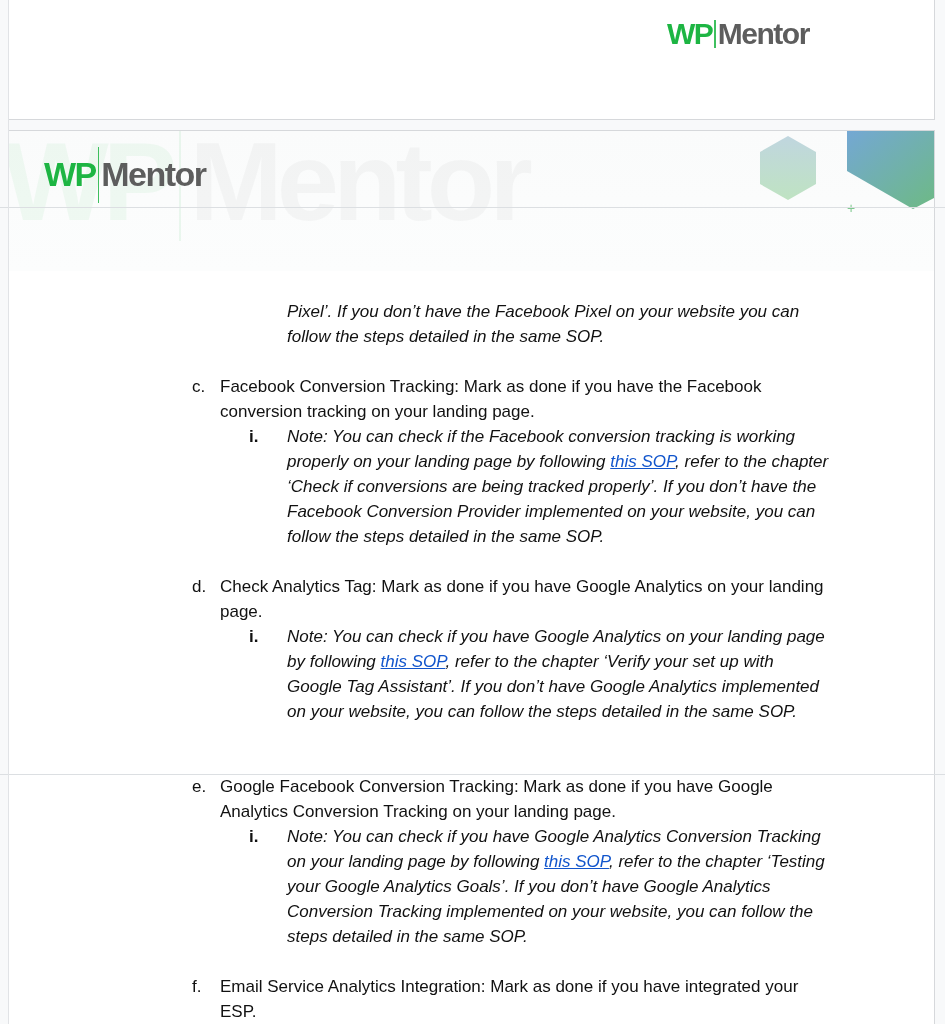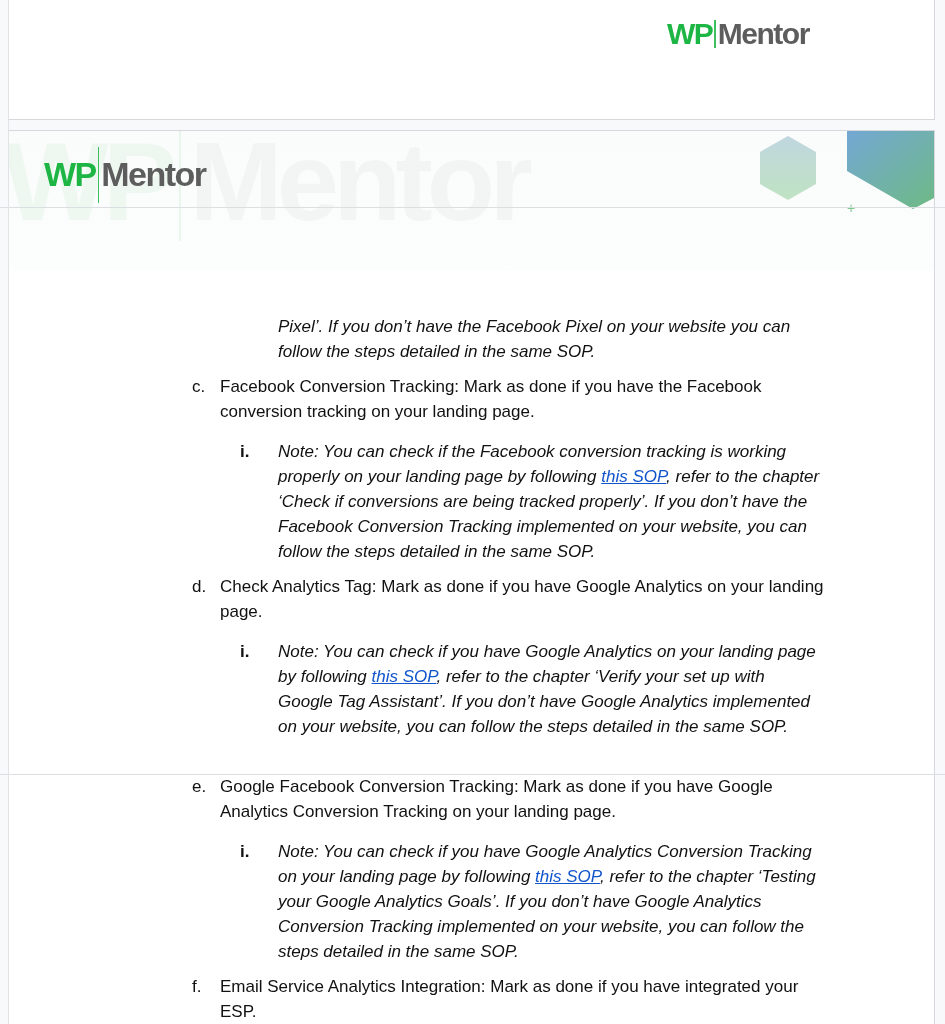--- a/index.html
+++ b/index.html
@@ -44,21 +44,21 @@
     .plus { position: absolute; left: 838px; top: 70px; color: #7fc98f; font-size: 14px; line-height: 14px; }
 
     .guide-h { position: absolute; left: 0; width: 945px; height: 1px; background: #dcdfe2; }
     .guide-v { position: absolute; top: 0; width: 1px; height: 1024px; background: #e1e3e6; }
 
     .content {
       position: absolute; left: 0; top: 0; width: 945px; font-size: 17px; line-height: 25px;
     }
     .lvl1 { position: absolute; left: 220px; width: 615px; }
     .lvl1 .marker { position: absolute; left: -28px; top: 0; }
-    .lvl2 { position: absolute; left: 278px; width: 545px; font-style: italic; margin-top: 15px; }
+    .lvl2 { position: absolute; left: 287px; width: 545px; font-style: italic; }
     .lvl2 .marker { position: absolute; left: -38px; top: 0; font-weight: bold; font-style: normal; }
     b { font-weight: normal; }
     a.link { color: #1155cc; text-decoration: underline; }
   </style>
 </head>
 <body>
 
 <div class="page-prev">
   <div class="logo logo-top">
     <span class="wp">WP</span>
@@ -110,21 +110,21 @@
   <div class="lvl2" style="top:299px">
     <span>Pixel’. If you don’t have the Facebook Pixel on your website you can follow the steps detailed in the same SOP.</span>
   </div>
 
   <div class="lvl1" style="top:374px">
     <span class="marker">c.</span>
     <b>Facebook Conversion Tracking:</b><span> Mark as done if you have the Facebook conversion tracking on your landing page.</span>
   </div>
   <div class="lvl2" style="top:424px">
     <span class="marker">i.</span>
-    <b>Note</b><span>: You can check if the Facebook conversion tracking is working properly on your landing page by following </span><a class="link" href="#">this SOP</a><span>, refer to the chapter ‘Check if conversions are being tracked properly’. If you don’t have the Facebook Conversion Tracking implemented on your website, you can follow the steps detailed in the same SOP.</span>
+    <b>Note</b><span>: You can check if the Facebook conversion tracking is working properly on your landing page by following </span><a class="link" href="#">this SOP</a><span>, refer to the chapter ‘Check if conversions are being tracked properly’. If you don’t have the Facebook Conversion Provider implemented on your website, you can follow the steps detailed in the same SOP.</span>
   </div>
 
   <div class="lvl1" style="top:574px">
     <span class="marker">d.</span>
     <b>Check Analytics Tag:</b><span> Mark as done if you have Google Analytics on your landing page.</span>
   </div>
   <div class="lvl2" style="top:624px">
     <span class="marker">i.</span>
     <b>Note</b><span>: You can check if you have Google Analytics on your landing page by following </span><a class="link" href="#">this SOP</a><span>, refer to the chapter ‘Verify your set up with Google Tag Assistant’. If you don’t have Google Analytics implemented on your website, you can follow the steps detailed in the same SOP.</span>
   </div>

